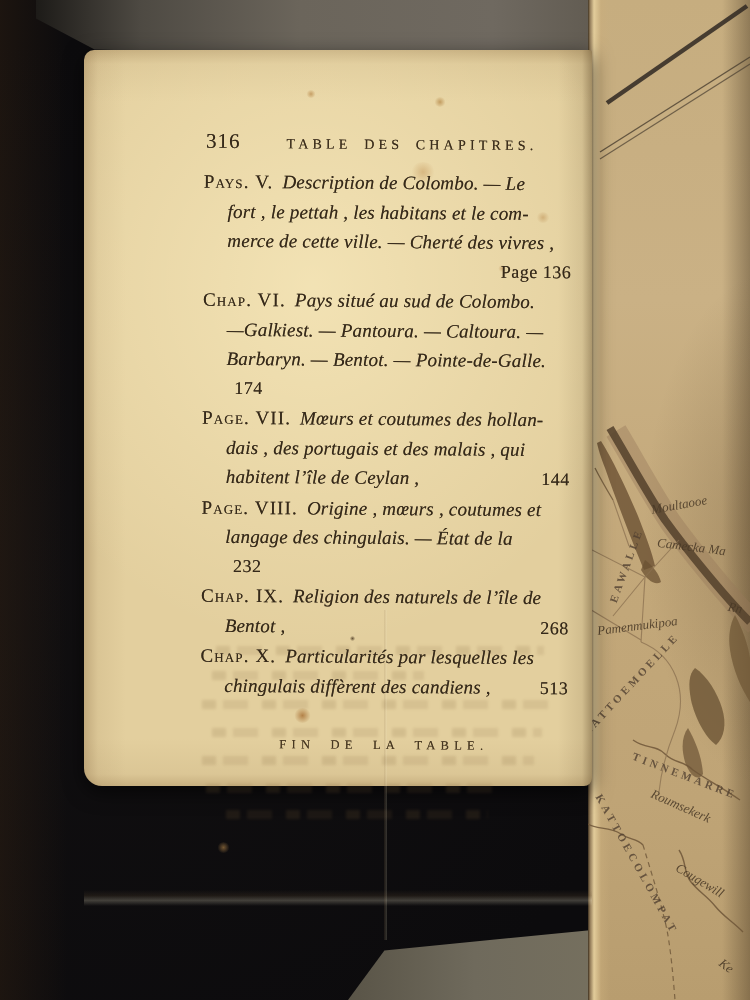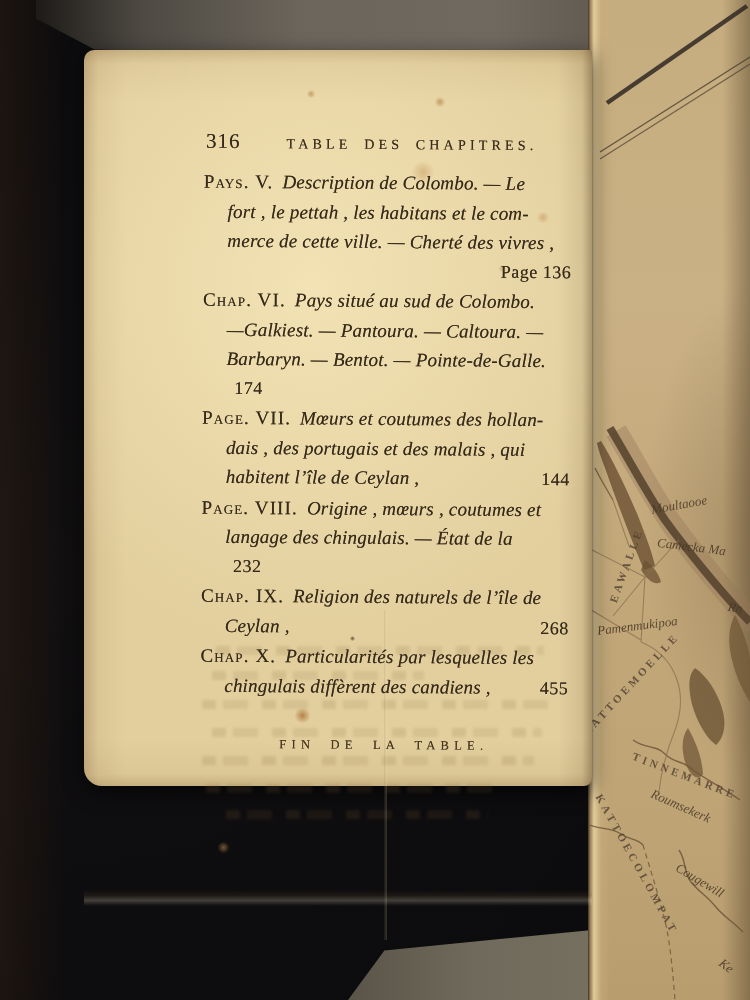--- a/index.html
+++ b/index.html
@@ -216,29 +216,29 @@
           <span class="pg"></span>
         </div>
       <div class="toc-line cont">
           <span class="pg">232</span>
         </div>
       <div class="toc-line">
           <span class="line-main"><span class="chap">Chap. IX.</span><span>Religion des naturels de l’île de</span></span>
           <span class="pg"></span>
         </div>
       <div class="toc-line cont">
-          <span class="line-main"><span>Ceylan ,</span></span>
+          <span class="line-main"><span>Bentot ,</span></span>
           <span class="pg">268</span>
         </div>
       <div class="toc-line">
           <span class="line-main"><span class="chap">Chap. X.</span><span>Particularités par lesquelles les</span></span>
           <span class="pg"></span>
         </div>
       <div class="toc-line cont">
           <span class="line-main"><span>chingulais diffèrent des candiens ,</span></span>
-          <span class="pg">455</span>
+          <span class="pg">513</span>
         </div>
 
       <div class="toc-footer">FIN DE LA TABLE.</div>
     </div>
   </div>
 
 </div>
 
 </body></html>

